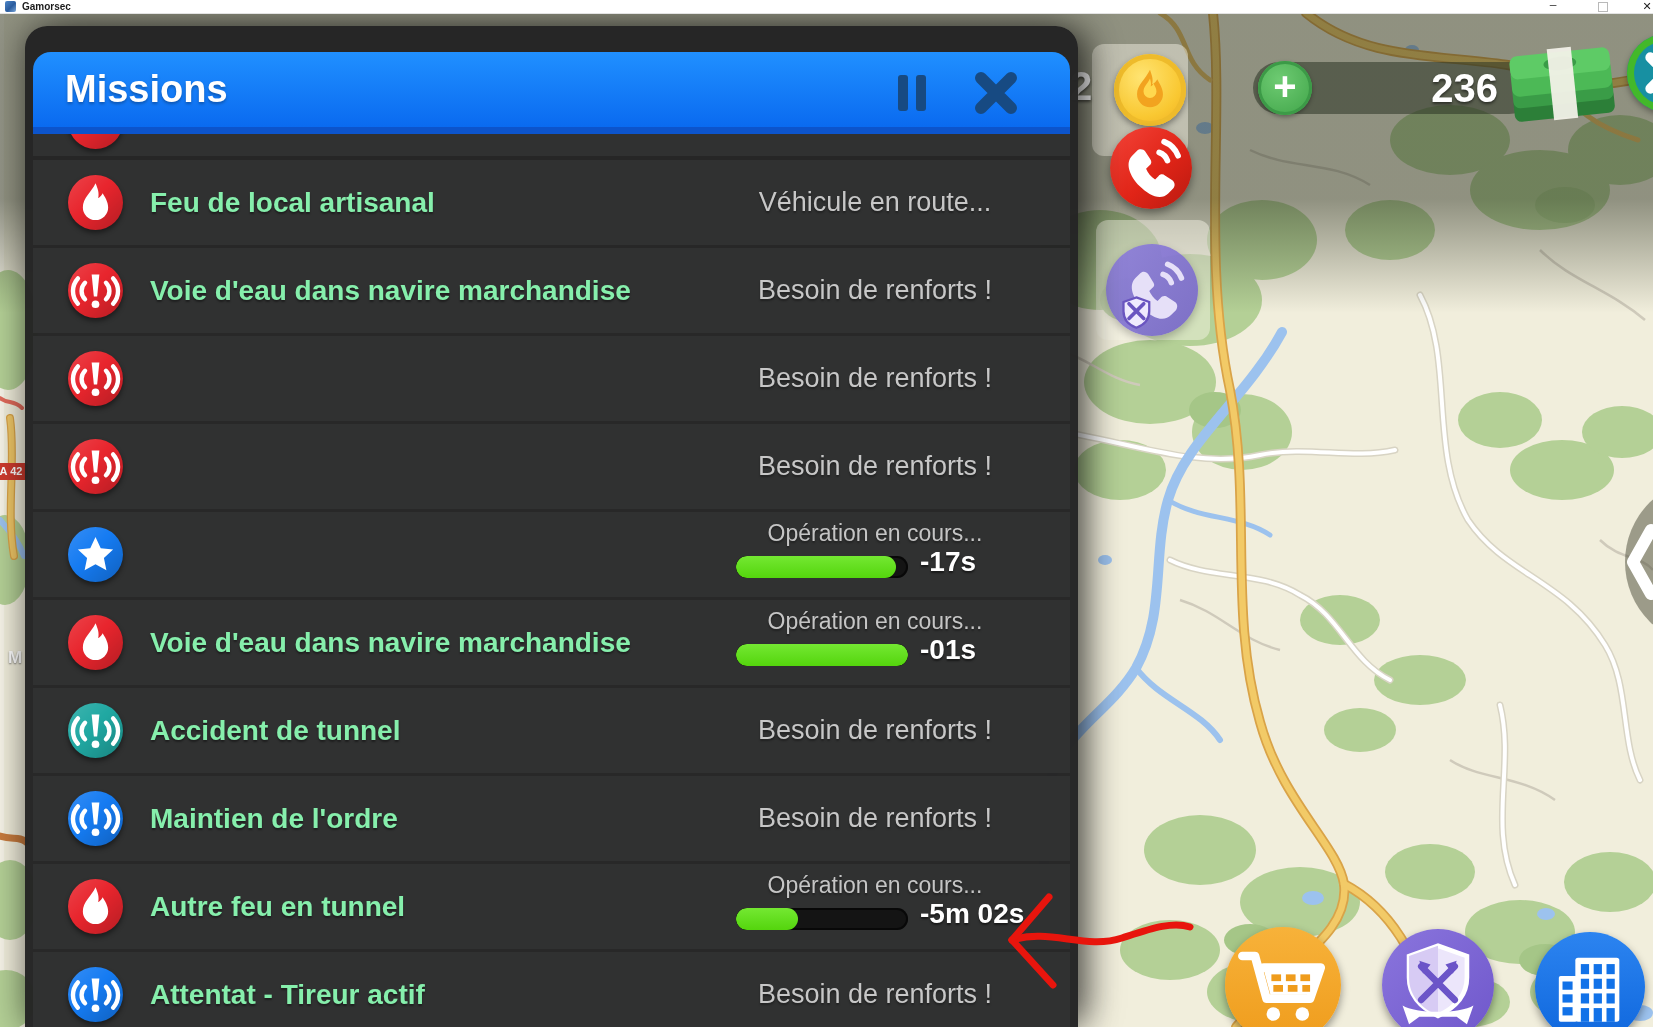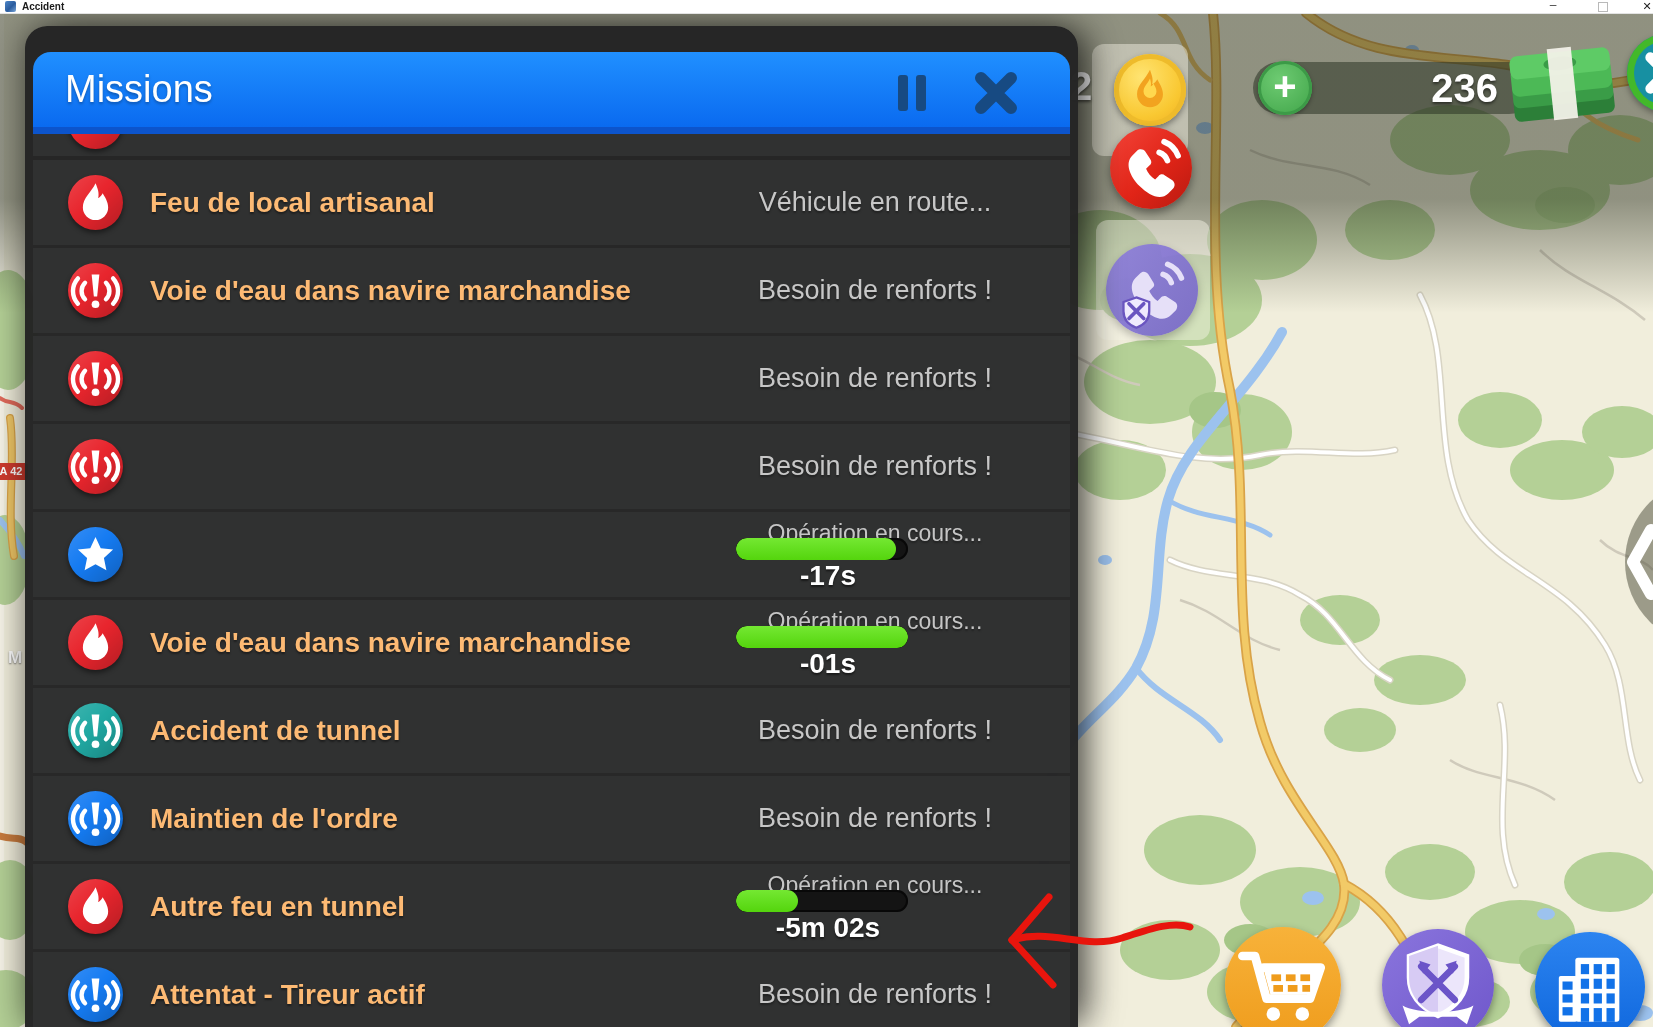--- a/index.html
+++ b/index.html
@@ -28,40 +28,40 @@
               text-shadow:0 1px 2px rgba(90,90,90,.8);}
 
   
   .panel{left:25px;top:26px;width:1053px;height:1001px;background:rgba(37,37,37,.985);
          border-radius:22px 22px 0 0;z-index:10;
          box-shadow:0 0 34px rgba(0,0,0,.55),20px 0 34px -8px rgba(0,0,0,.4);}
   .panel-header{position:absolute;left:8px;top:26px;width:1037px;height:75px;
          background:linear-gradient(180deg,#2090ff 0%,#0a6af0 100%);
          border-bottom:7px solid #0c54cc;border-radius:18px 18px 0 0;}
   .panel-title{position:absolute;left:32px;top:0;height:75px;line-height:75px;
-         font-size:38px;font-weight:normal;color:#fff;text-shadow:0 2px 3px rgba(0,0,0,.28);}
+         font-size:38px;font-weight:bold;color:#fff;text-shadow:0 2px 3px rgba(0,0,0,.28);}
   .hbtn{position:absolute;top:18px;width:46px;height:46px;cursor:pointer;}
   .hbtn svg{width:100%;height:100%;}
   .btn-pause{left:856px;}
   .btn-close{left:940px;}
 
   .mission-list{position:absolute;left:8px;top:108px;width:1037px;height:893px;overflow:hidden;}
   .m-row{position:relative;width:100%;height:85px;background:#303131;margin-bottom:3px;}
   .m-row-partial{position:relative;width:100%;height:22px;background:#303131;margin-bottom:4px;overflow:hidden;}
   .m-icon{position:absolute;left:35px;top:15px;width:55px;height:55px;border-radius:50%;
           box-shadow:0 3px 5px rgba(0,0,0,.45);}
   .m-icon svg{position:absolute;left:0;top:0;width:100%;height:100%;}
   .m-title{position:absolute;left:117px;top:0;height:85px;line-height:85px;font-size:28px;
-           font-weight:bold;color:#fdba74;text-shadow:0 2px 2px rgba(0,0,0,.4);white-space:nowrap;}
+           font-weight:bold;color:#86efac;text-shadow:0 2px 2px rgba(0,0,0,.4);white-space:nowrap;}
   .m-status{position:absolute;left:677px;top:0;width:330px;height:85px;line-height:85px;
             text-align:center;font-size:27px;color:#c7c7c7;text-shadow:0 2px 2px rgba(0,0,0,.35);white-space:nowrap;}
   .m-prog{position:absolute;left:677px;top:0;width:330px;height:85px;}
   .m-prog-label{position:absolute;left:0;top:8px;width:330px;text-align:center;
                 font-size:23px;color:#c5c5c5;text-shadow:0 2px 2px rgba(0,0,0,.35);}
-  .m-prog-line{position:absolute;left:26px;top:26px;display:flex;align-items:center;flex-direction:column;}
+  .m-prog-line{position:absolute;left:26px;top:34px;display:flex;align-items:flex-end;}
   .m-bar{width:172px;height:22px;border-radius:11px;background:#141414;overflow:hidden;
          box-shadow:inset 0 0 0 2px rgba(0,0,0,.6);}
   .m-bar-fill{height:100%;border-radius:11px;background:linear-gradient(180deg,#74e832,#54d50d);}
   .m-time{margin-left:12px;font-size:28px;font-weight:bold;color:#fff;
           text-shadow:0 2px 2px rgba(0,0,0,.5);white-space:nowrap;}
 
   
   .hud-2{left:1058px;top:64px;width:46px;text-align:center;font-size:40px;font-weight:bold;color:#fff;
          text-shadow:0 2px 3px rgba(0,0,0,.5);z-index:6;}
   .coin{left:1114px;top:54px;width:72px;height:72px;border-radius:50%;z-index:6;
@@ -469,19 +469,19 @@
   <svg class="abs annotation" viewBox="0 0 1653 1027">
     <g fill="none" stroke="#e8150d" stroke-width="7" stroke-linecap="round">
       <path d="M1012 940 C1050 928 1085 950 1122 938 C1150 929 1172 921 1190 927"></path>
       <path d="M1012 940 L1049 897"></path>
       <path d="M1012 940 L1053 985"></path>
     </g>
   </svg>
 
   <div class="abs titlebar">
     <div class="abs tb-icon"></div>
-    <div class="abs tb-title">Accident</div>
+    <div class="abs tb-title">Gamorsec</div>
     <div class="abs tb-min">–</div>
     <div class="abs tb-max"></div>
     <div class="abs tb-close">✕</div>
   </div>
 
 </div>
 
 </body></html>

